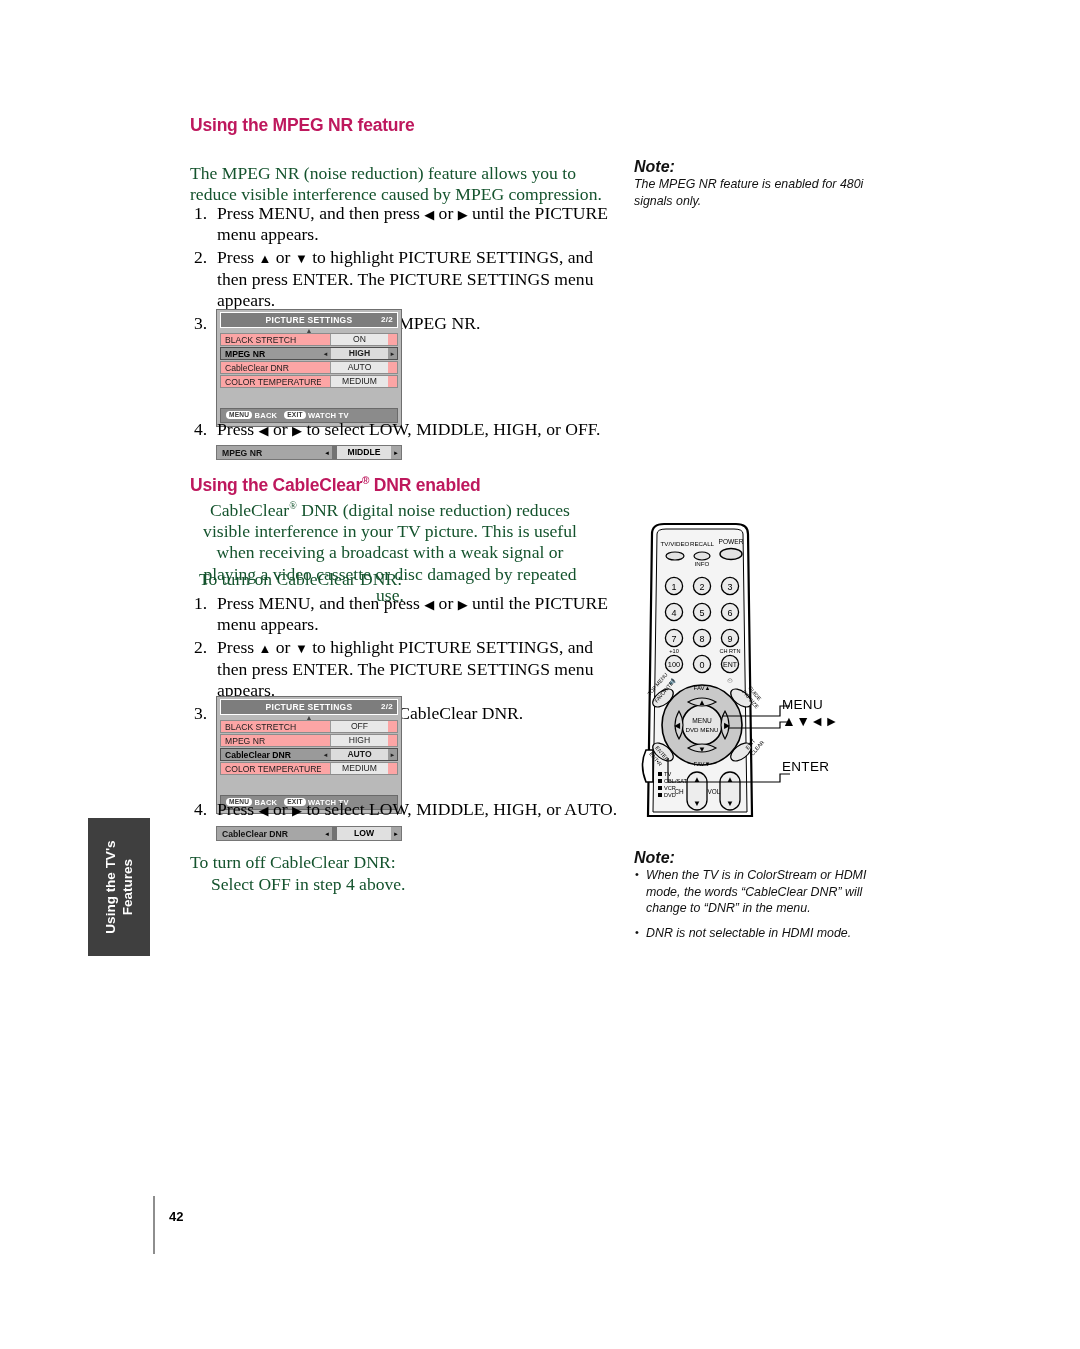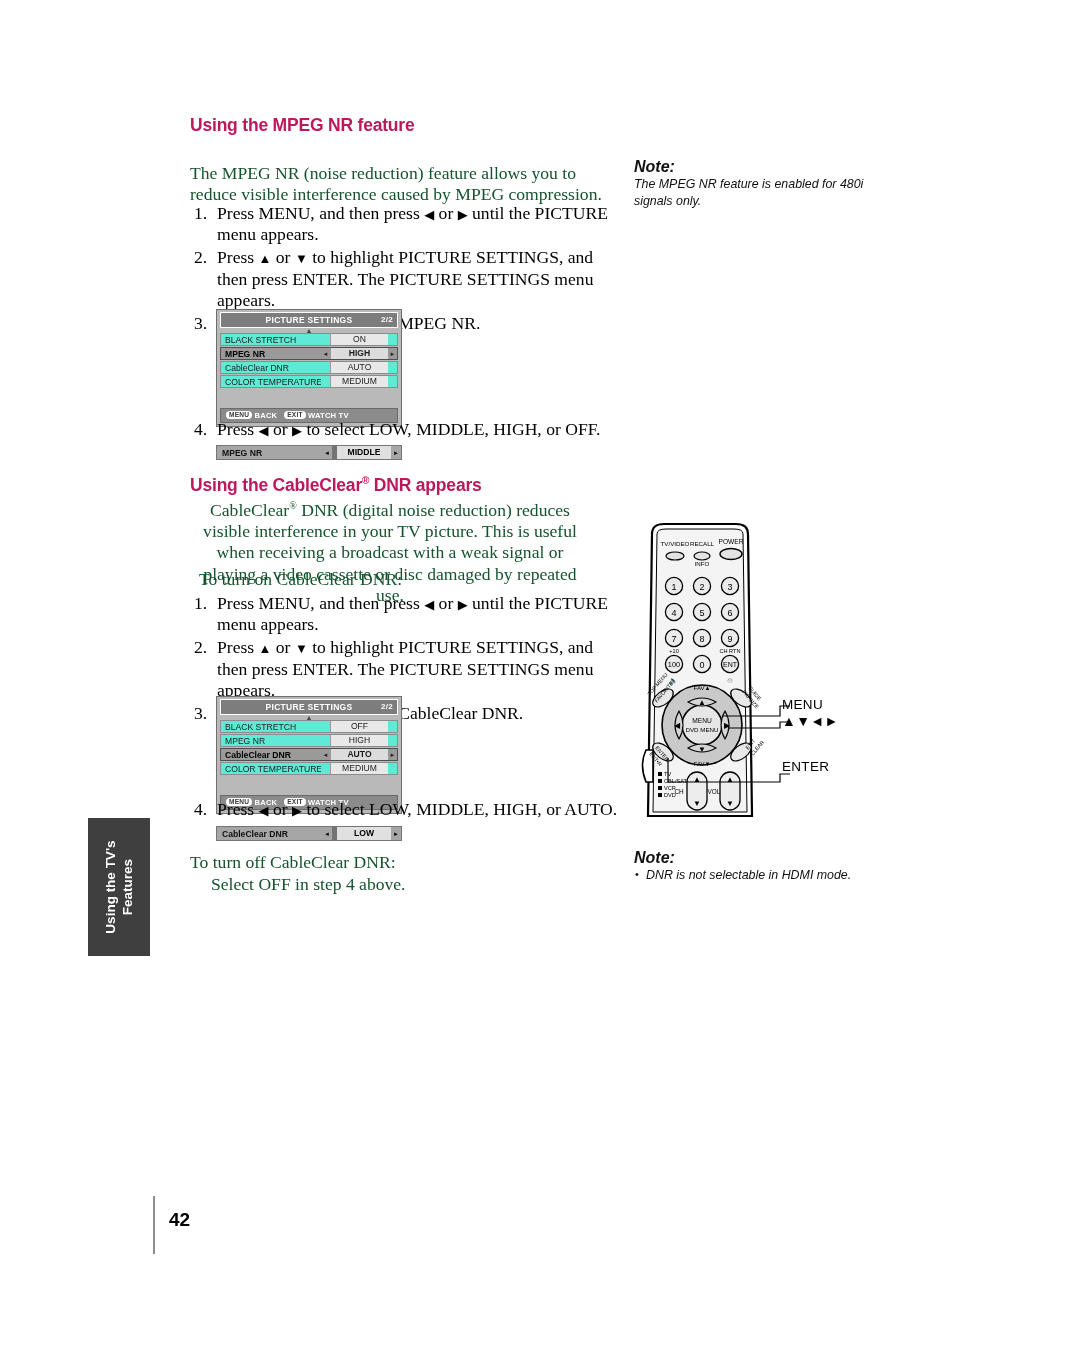--- a/index.html
+++ b/index.html
@@ -94,21 +94,21 @@
     line-height: 5px;
     height: 5px;
     color: #444;
   }
   .osd-row {
     display: flex;
     align-items: center;
     height: 13px;
     margin-bottom: 1px;
     font-size: 8.6px;
-    background: #5eead4;
+    background: #fca5a5;
     border: 1px solid #8c8c8c;
     box-sizing: border-box;
   }
   .osd-row .label {
     flex: 0 0 96px;
     padding-left: 4px;
     color: #1c1c1c;
     white-space: nowrap;
     overflow: hidden;
   }
@@ -252,21 +252,21 @@
   }
 
   
   .page-rule {
     width: 2px;
     background: #8e8e8e;
   }
   .page-num {
     font-family: "Liberation Sans", sans-serif;
     font-weight: bold;
-    font-size: 19px;
+    font-size: 13px;
   }
 
   
   .remote-wrap { width: 260px; height: 300px; }
   .callout-label {
     font-family: "Liberation Sans", sans-serif;
     font-size: 13.5px;
     color: #000;
     letter-spacing: 0.3px;
   }
@@ -351,21 +351,21 @@
 </div>
 
 <div class="abs bar" style="left:216px; top:445px;">
   <span class="label">MPEG NR</span>
   <span class="la">◄</span>
   <span class="value">MIDDLE</span>
   <span class="ra">►</span>
 </div>
 
 <div class="abs section-heading" style="left:190px; top:475px; width:430px;">
-  <span>Using the CableClear</span><span class="reg-mark">®</span><span> DNR appears</span>
+  <span>Using the CableClear</span><span class="reg-mark">®</span><span> DNR enabled</span>
 </div>
 
 <div class="abs body-text" style="left:190px; top:500px; width:400px;text-align:center;">
   <span>CableClear</span><span class="reg-mark">®</span><span> DNR (digital noise reduction) reduces visible interference in your TV picture. This is useful when receiving a broadcast with a weak signal or playing a video cassette or disc damaged by repeated use.</span>
 </div>
 
 <div class="abs body-text" style="left:199px; top:569px; width:420px;">To turn on CableClear DNR:</div>
 
 <ol class="abs num-list" style="left:190px; top:593px; width:432px;">
   <li>
@@ -441,20 +441,23 @@
 <div class="abs body-text" style="left:211px; top:874px; width:420px;">Select OFF in step 4 above.</div>
 
 <div class="abs note-block" style="left:634px; top:159px; width:262px;">
   <div class="note-title">Note:</div>
   <div>The MPEG NR feature is enabled for 480i signals only.</div>
 </div>
 
 <div class="abs note-block" style="left:634px; top:850px; width:262px;">
   <div class="note-title">Note:</div>
   <div class="note-bullet">
+    <span>When the TV is in ColorStream or HDMI mode, the words “CableClear DNR” will change to “DNR” in the menu.</span>
+  </div>
+  <div class="note-bullet">
     <span>DNR is not selectable in HDMI mode.</span>
   </div>
 </div>
 
 <div class="abs remote-wrap" style="left:630px; top:520px;">
   <svg width="260" height="300" viewBox="0 0 260 300">
 
     <path d="M22 14 Q22 4 34 4 L106 4 Q118 4 118 14 L122 296 L18 296 Z" fill="#ffffff" stroke="#000000" stroke-width="2.2"></path>
     <path d="M27 14 Q27 9 36 9 L104 9 Q113 9 113 14 L117 292 L23 292 Z" fill="#f4f4f4" stroke="#000000" stroke-width="1"></path>
 

